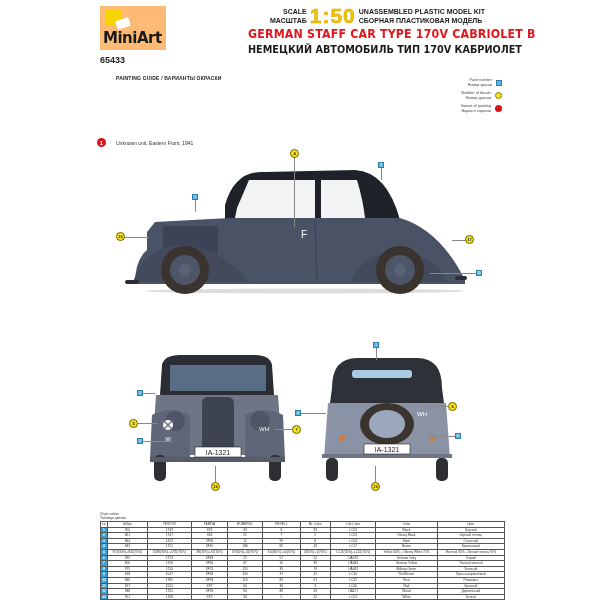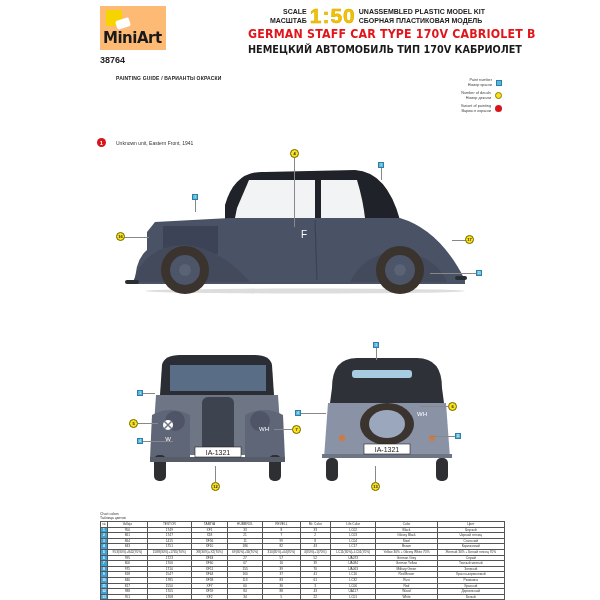--- a/index.html
+++ b/index.html
@@ -43,21 +43,21 @@
   table.colors td.idx { background: #3aa2d6; color: #fff; font-weight: 700; width: 7px; }
 </style>
 </head>
 <body>
 
 <div class="logo">
   <div class="sq"></div>
   <div class="paper"></div>
   <div class="txt">MiniArt</div>
 </div>
-<div class="kitno">38764</div>
+<div class="kitno">65433</div>
 <div class="guide">PAINTING GUIDE / ВАРИАНТЫ ОКРАСКИ</div>
 
 <div class="scale-row">
   <div class="scale-lbl">
     <div>SCALE</div>
     <div>МАСШТАБ</div>
   </div>
   <div class="scale-val">1:50</div>
   <div class="scale-desc">
     <div>UNASSEMBLED PLASTIC MODEL KIT</div>

